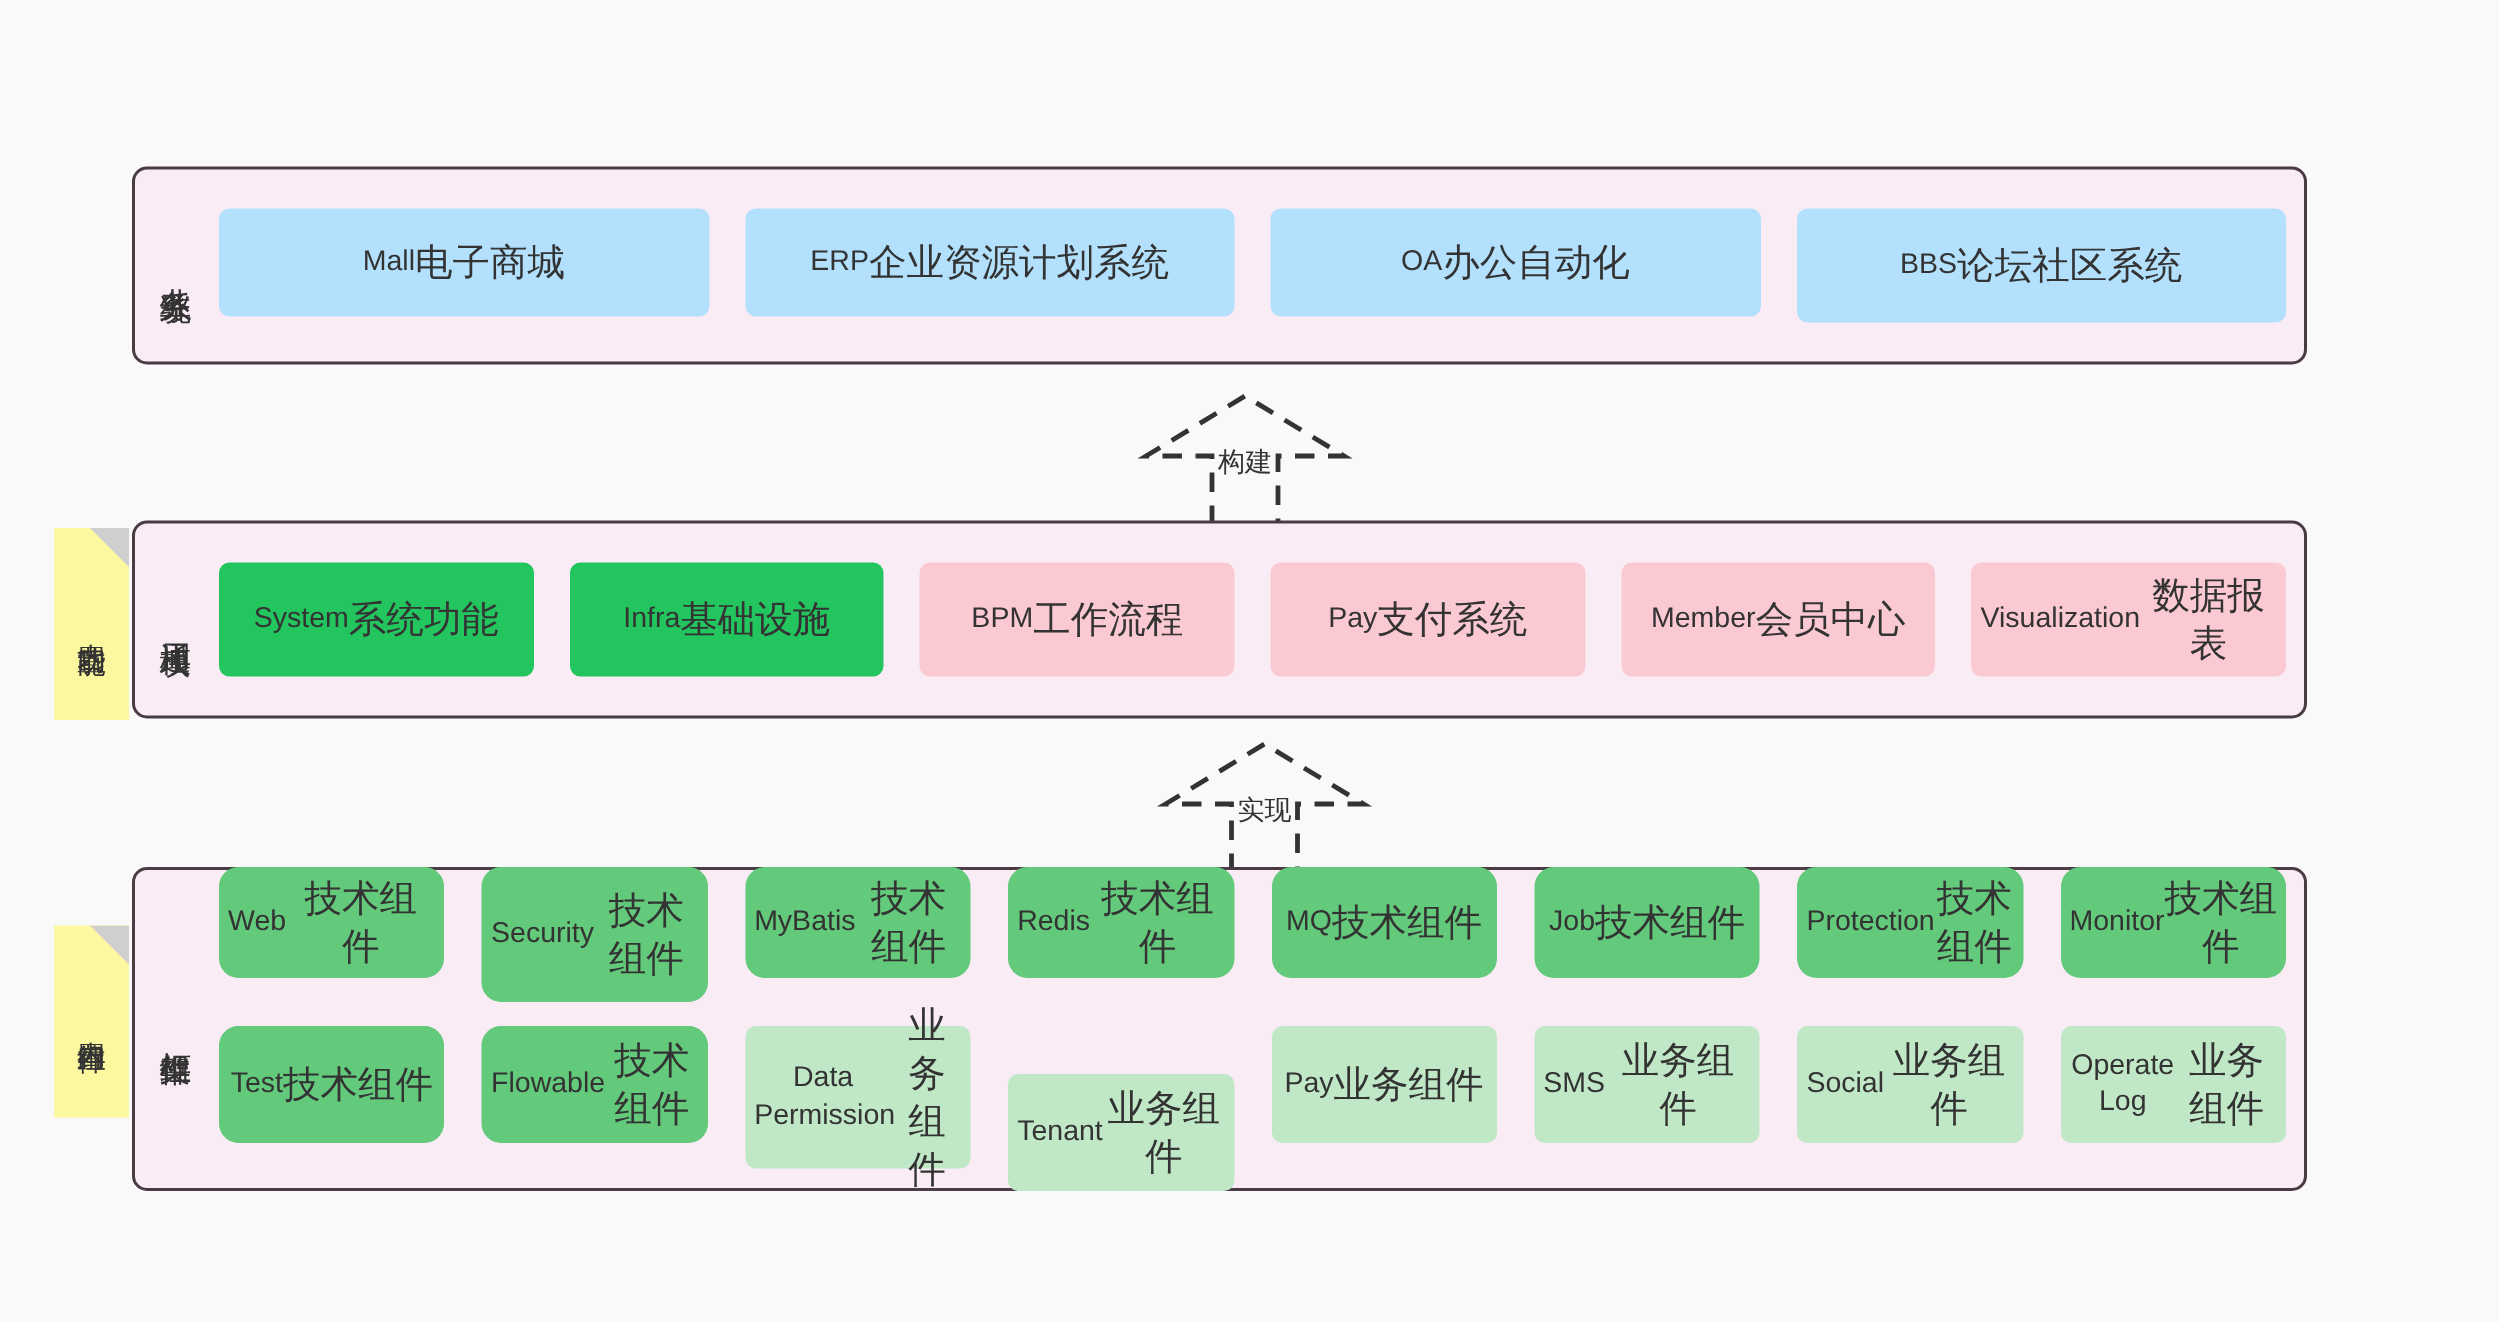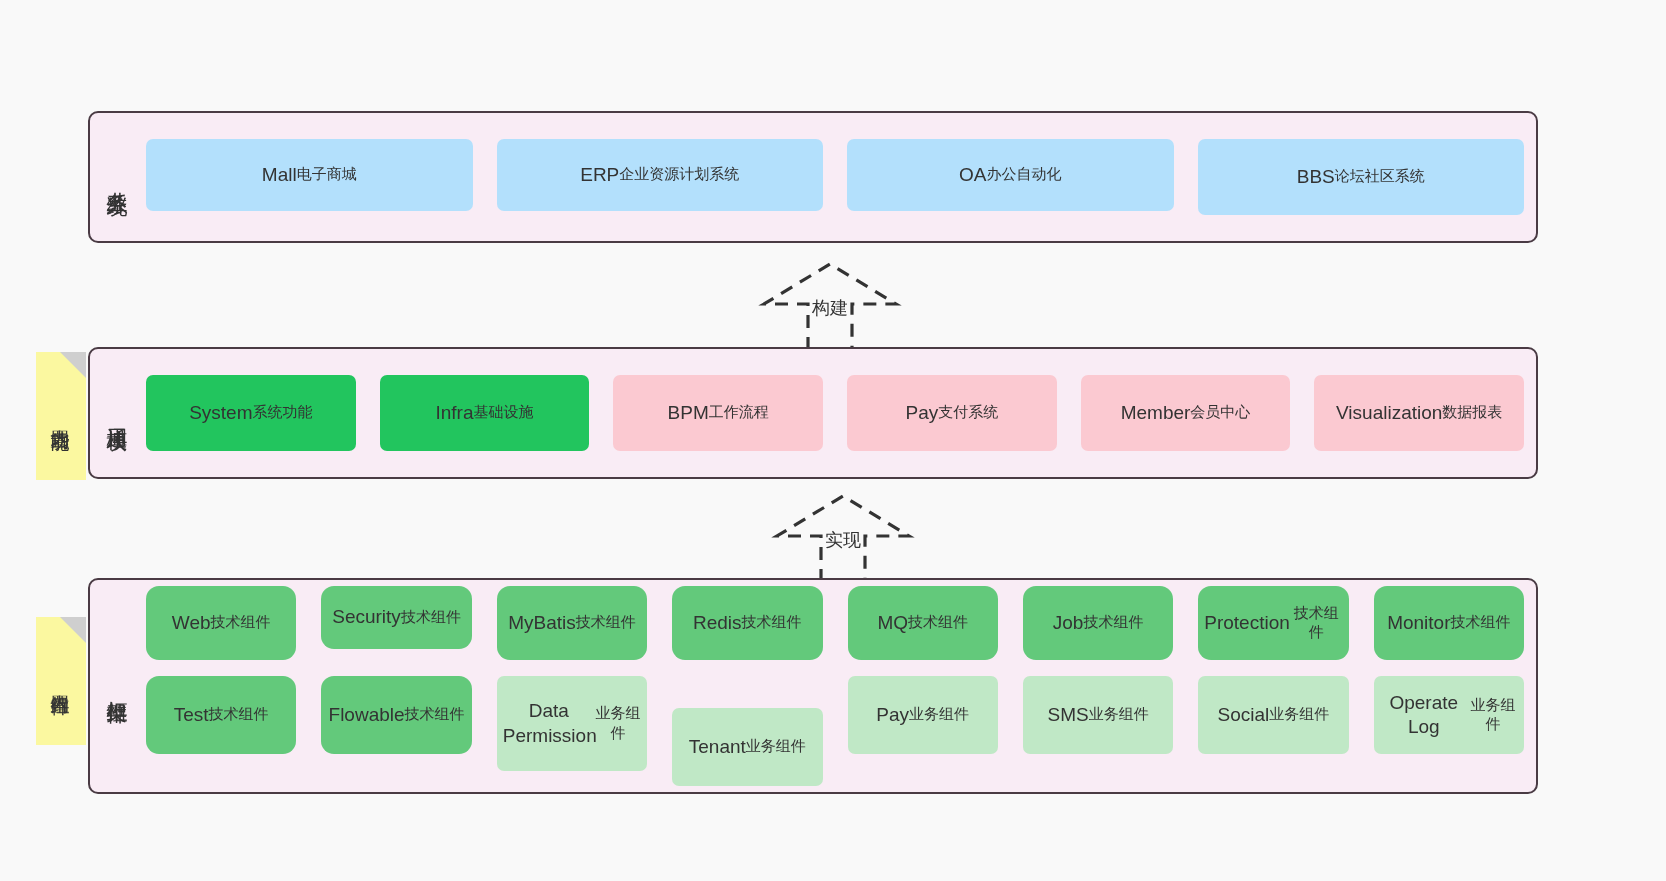--- a/index.html
+++ b/index.html
@@ -80,21 +80,21 @@
     color: #333333;
     padding: 4px 6px;
   }
   .node .en {
     font-size: 19px;
     line-height: 1.28;
     font-family: "Liberation Sans", sans-serif;
     white-space: normal;
   }
   .node .cn {
-    font-size: 15px;
+    font-size: 25px;
     line-height: 1.28;
     font-family: "DejaVu Sans", sans-serif;
   }
 
   .node.blue  { background: #b3e0fc; }
   .node.red   { background: #22c55e; }
   .node.pink  { background: #fbc9d1; }
   .node.green { background: #63c97b; border-radius: 13px; }
   .node.lightgreen { background: #c0e8c6; }
 
@@ -229,21 +229,21 @@
 
   <div class="layer" style="left:88px; top:578px; width:1450px; height:216px;">
     <div class="layer-title">框架组件</div>
     <div class="layer-body" style="gap:16px; padding:0 12px 0 4px;">
 
       <div class="row" style="gap:25px;">
         <div class="node green" style="height:74px;">
           <span class="en">Web</span>
           <span class="cn">技术组件</span>
         </div>
-        <div class="node green" style="height:63px;">
+        <div class="node green" style="height:90px;">
           <span class="en">Security</span>
           <span class="cn">技术组件</span>
         </div>
         <div class="node green" style="height:74px;">
           <span class="en">MyBatis</span>
           <span class="cn">技术组件</span>
         </div>
         <div class="node green" style="height:74px;">
           <span class="en">Redis</span>
           <span class="cn">技术组件</span>
@@ -280,21 +280,21 @@
           <span class="cn">业务组件</span>
         </div>
         <div class="node lightgreen" style="height:78px;margin-top:32px;">
           <span class="en">Tenant</span>
           <span class="cn">业务组件</span>
         </div>
         <div class="node lightgreen" style="height:78px;">
           <span class="en">Pay</span>
           <span class="cn">业务组件</span>
         </div>
-        <div class="node lightgreen" style="height:78px;text-align:right;">
+        <div class="node lightgreen" style="height:78px;">
           <span class="en">SMS</span>
           <span class="cn">业务组件</span>
         </div>
         <div class="node lightgreen" style="height:78px;">
           <span class="en">Social</span>
           <span class="cn">业务组件</span>
         </div>
         <div class="node lightgreen" style="height:78px;">
           <span class="en">Operate Log</span>
           <span class="cn">业务组件</span>

